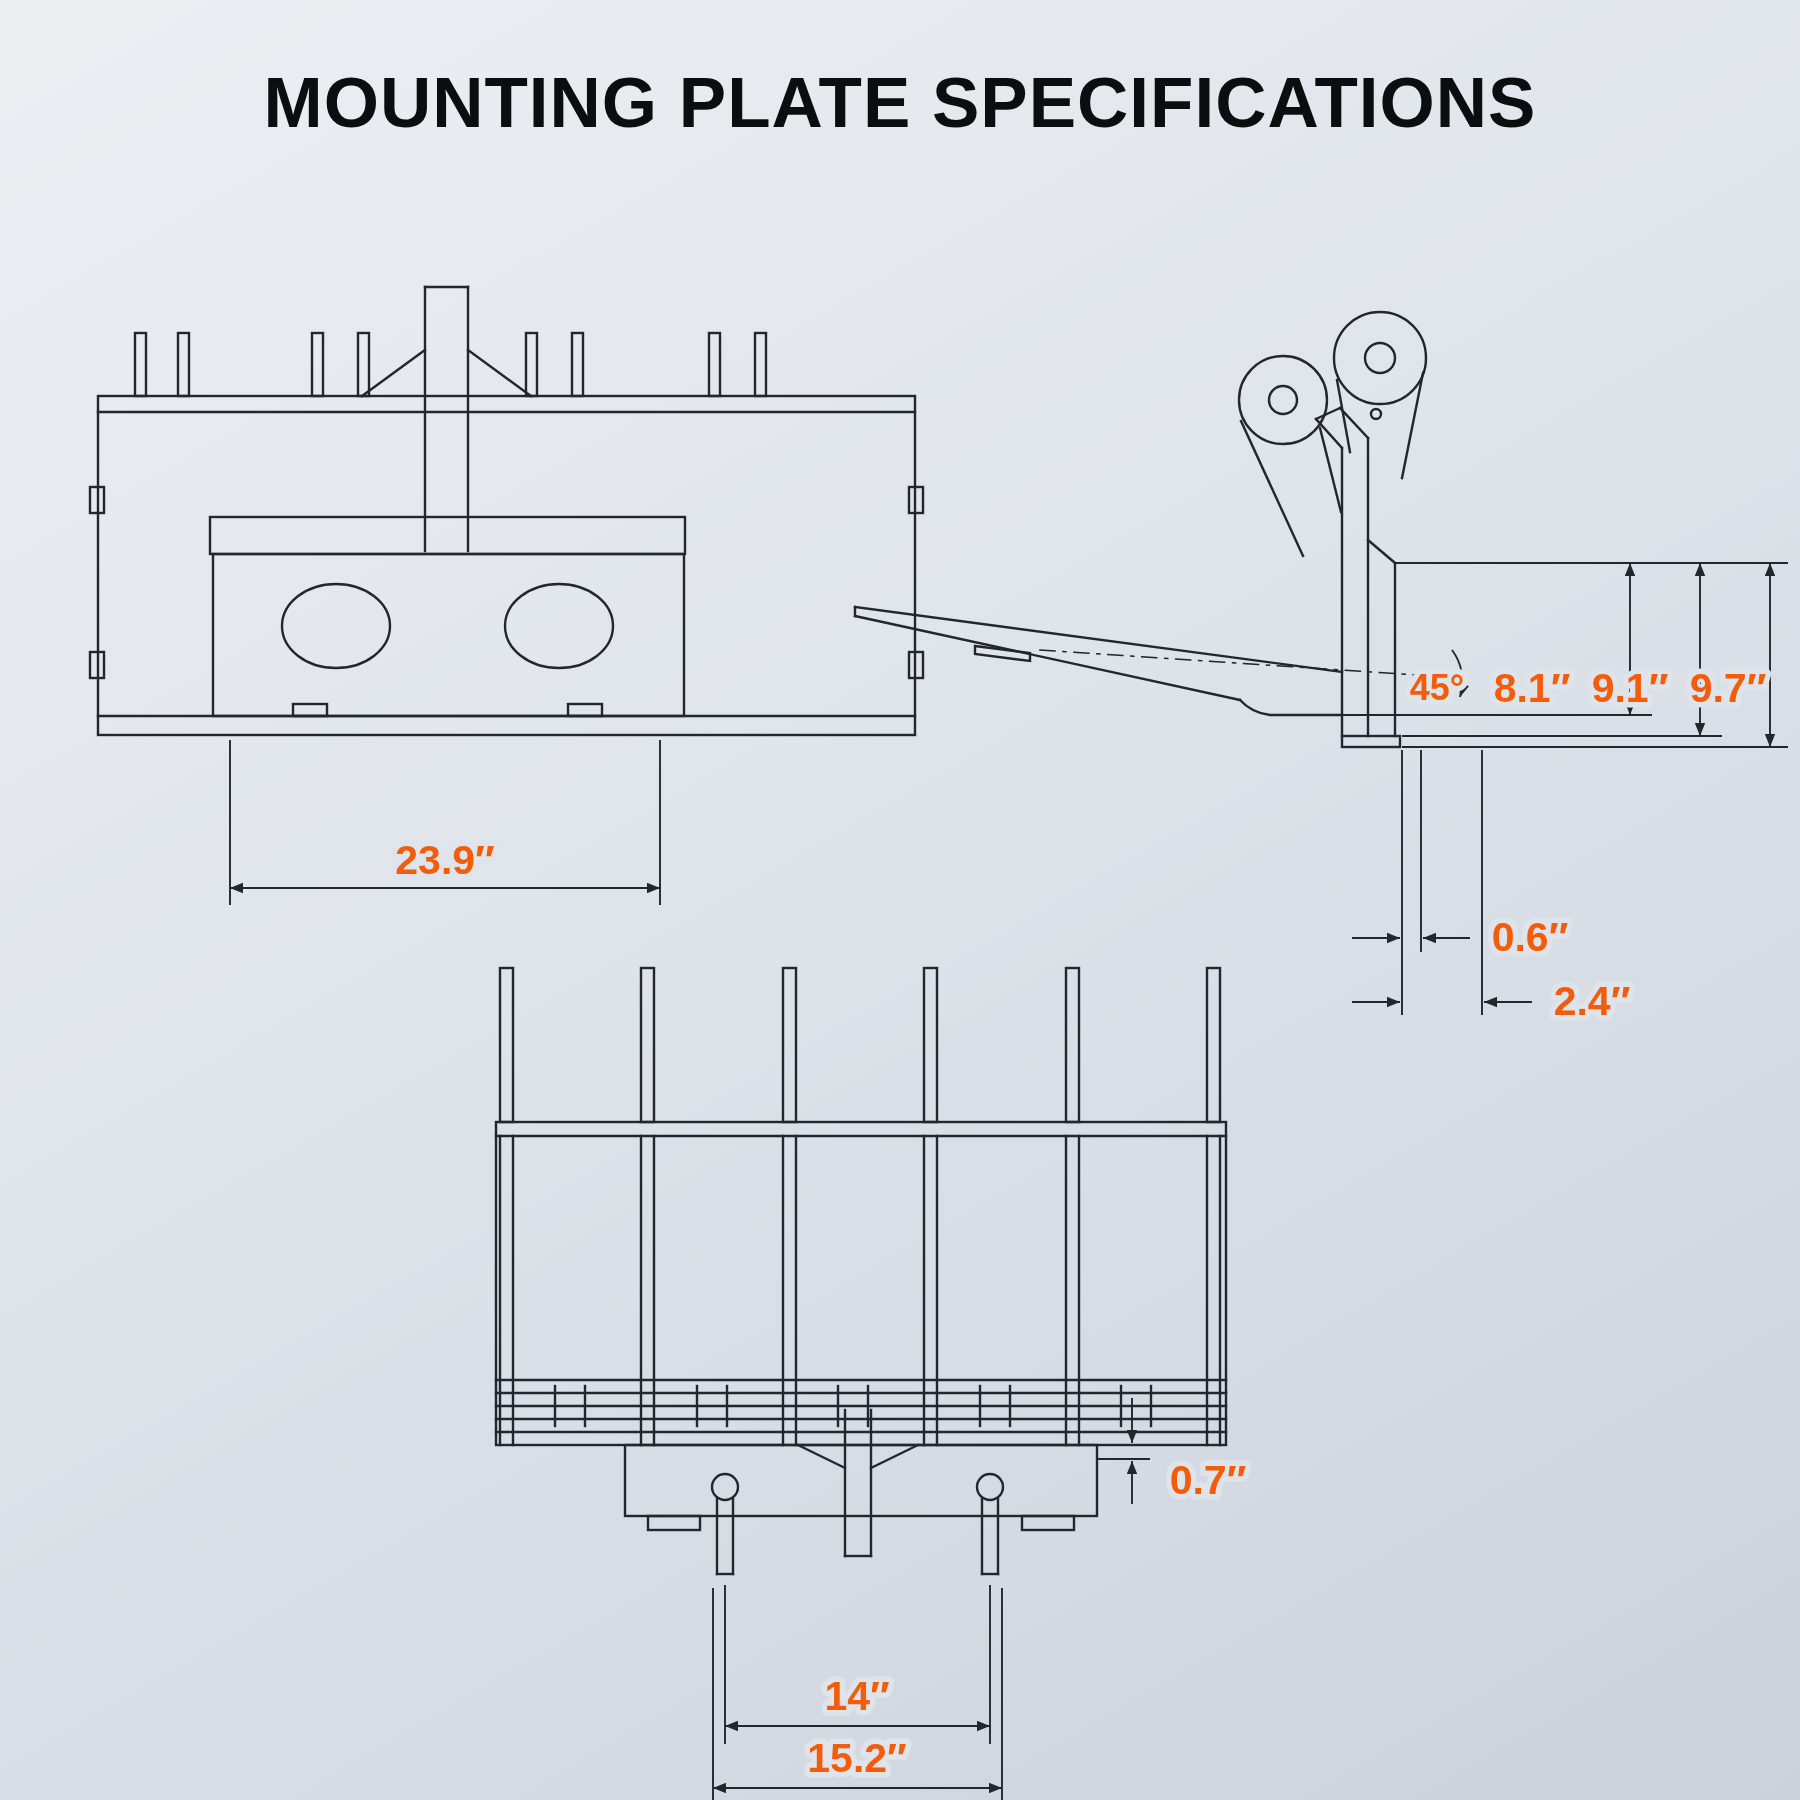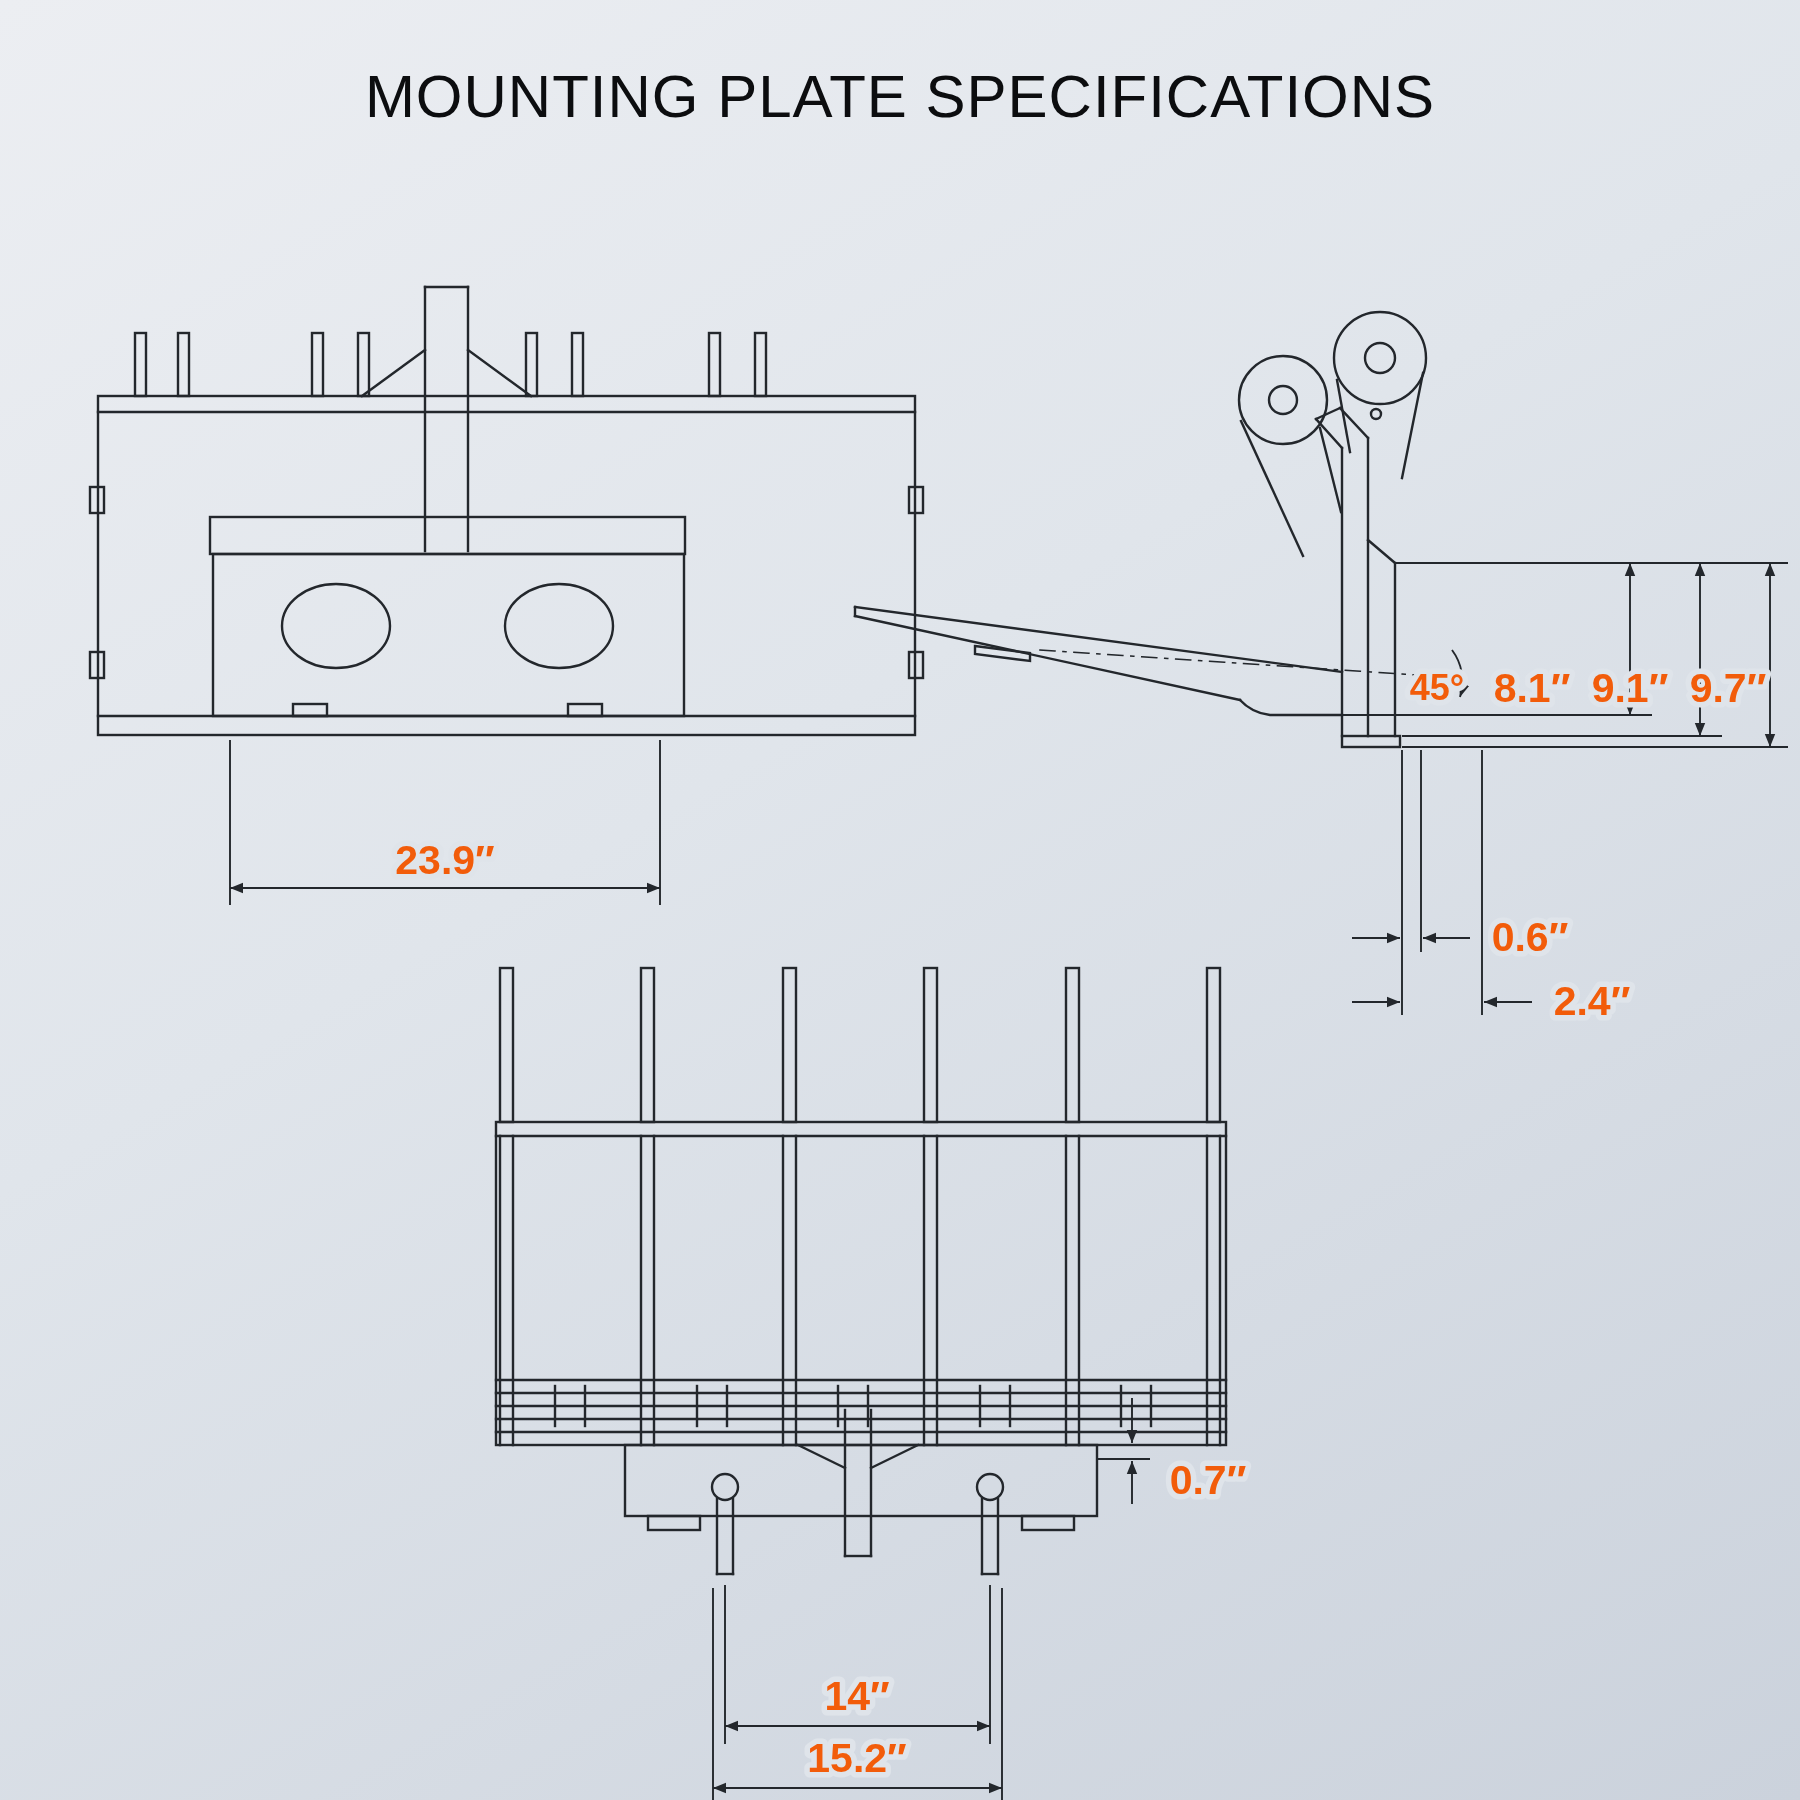--- a/index.html
+++ b/index.html
@@ -4,21 +4,21 @@
 <style>
   *{box-sizing:border-box}
   html,body{margin:0;padding:0}
   body{
     width:1800px;height:1800px;position:relative;overflow:hidden;
     background:linear-gradient(150deg,#eceef2 0%,#e0e5eb 42%,#cbd2dc 100%);
     font-family:"Liberation Sans",sans-serif;
   }
   .title{
     position:absolute;top:62px;left:0;width:100%;margin:0;text-align:center;
-    font-size:60px;font-weight:400;letter-spacing:1px;color:#0c0d0f;
+    font-size:71px;font-weight:700;letter-spacing:1px;color:#0c0d0f;
   }
   svg.drawing{position:absolute;left:0;top:0;width:1800px;height:1800px}
   .geom line,.geom rect,.geom circle,.geom ellipse,.geom path,.geom polygon{
     stroke:#23272c;stroke-width:2.4;fill:none;stroke-linecap:square;
   }
   .dims line,.dims path{stroke:#23272c;stroke-width:1.9;fill:none}
   text.dim{
     font-family:"Liberation Sans",sans-serif;font-weight:700;font-size:41px;
     fill:#f25c0a;text-anchor:middle;
     paint-order:stroke;stroke:#dfe4ea;stroke-width:11px;stroke-linejoin:round;

